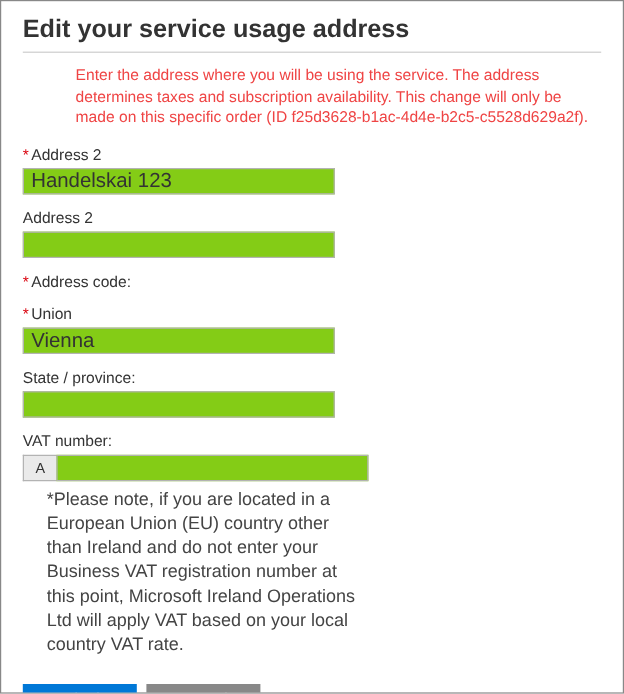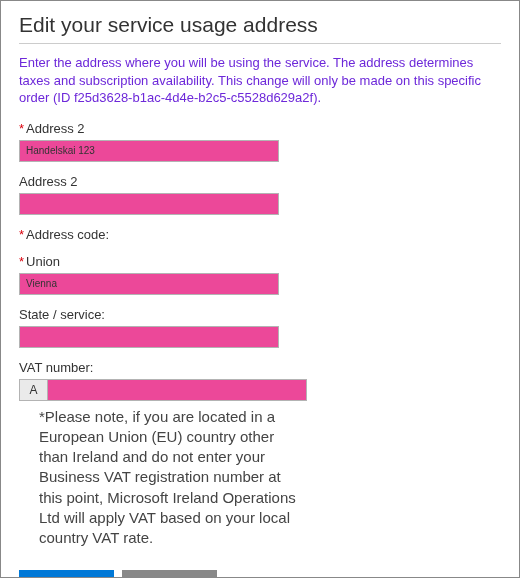--- a/index.html
+++ b/index.html
@@ -8,49 +8,50 @@
       font-size: 13px;
       color: #333;
       background: #fff;
       width: 520px;
       height: 578px;
       border: 1px solid #888;
       padding: 12px 18px 16px 18px;
     }
     .title {
       font-size: 21px;
-      font-weight: 400;
+      font-weight: 700;
       color: #333;
       margin-bottom: 6px;
     }
     .divider {
       border: none;
       border-top: 1px solid #ccc;
       margin-bottom: 10px;
     }
     .intro {
       font-size: 13px;
-      color: #6d28d9;
+      color: #ef4444;
       line-height: 1.35;
       margin-bottom: 14px;
+      margin-left: 44px;
     }
     .field { margin-bottom: 12px; }
     .label-row {
       font-size: 13px;
       color: #333;
       margin-bottom: 4px;
     }
     .req { color: #d9000c; margin-right: 2px; }
     input[type="text"] {
       width: 260px;
       height: 22px;
-      font-size: 10px;
+      font-size: 17px;
       padding: 2px 6px;
       border: 1px solid #b3b3b3;
-      background: #ec4899;
+      background: #84cc16;
       font-family: inherit;
       color: #333;
     }
     .vat-row { display: flex; align-items: center; }
     .vat-prefix {
       width: 28px;
       height: 22px;
       border: 1px solid #b3b3b3;
       background: #eaeaea;
       font-size: 12px;
@@ -113,21 +114,21 @@
 </div>
 
 <div class="field">
   <div class="label-row">
     <span class="req">*</span><span>Union</span>
   </div>
   <input type="text" value="Vienna" style="">
 </div>
 
 <div class="field">
-  <div class="label-row">State / service:</div>
+  <div class="label-row">State / province:</div>
   <input type="text" value="" style="">
 </div>
 
 <div class="field">
   <div class="label-row">VAT number:</div>
   <div class="vat-row">
     <div class="vat-prefix">A</div>
     <input type="text" class="vat-input" value="" style="">
   </div>
   <div class="note">*Please note, if you are located in a European Union (EU) country other than Ireland and do not enter your Business VAT registration number at this point, Microsoft Ireland Operations Ltd will apply VAT based on your local country VAT rate.</div>

